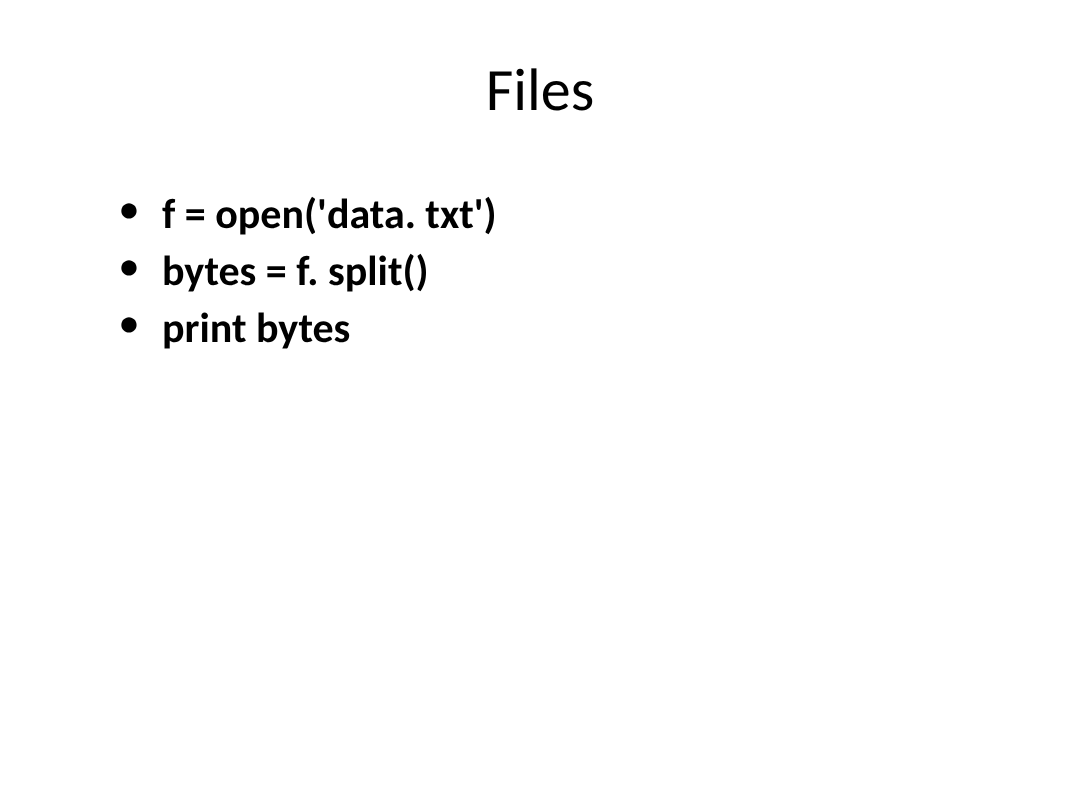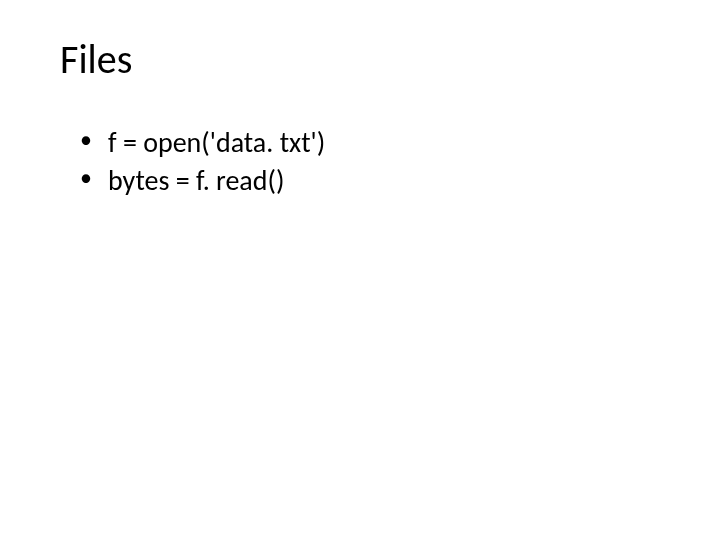--- a/index.html
+++ b/index.html
@@ -16,27 +16,28 @@
       overflow: hidden;
     }
     .slide {
       width: 100%;
       height: 100%;
       padding: 30px 60px;
     }
     .title {
       font-size: 40px;
       font-weight: 400;
-      text-align: left;
+      text-align: center;
       margin-bottom: 40px;
       margin-top: 5px;
     }
     .bullet-list {
       list-style: none;
       padding-left: 20px;
+      font-weight: bold;
     }
     .bullet-item {
       font-size: 28px;
       line-height: 1.35;
       position: relative;
       padding-left: 28px;
     }
     .bullet-item::before {
       content: "•";
       position: absolute;
@@ -44,15 +45,16 @@
       font-size: 24px;
     }
   </style>
 </head>
 <body>
 
 <div class="slide">
   <h1 class="title">Files</h1>
   <ul class="bullet-list">
     <li class="bullet-item">f = open('data. txt')</li>
-    <li class="bullet-item">bytes = f. read()</li>
+    <li class="bullet-item">bytes = f. split()</li>
+    <li class="bullet-item">print bytes</li>
   </ul>
 </div>
 
 </body></html>

